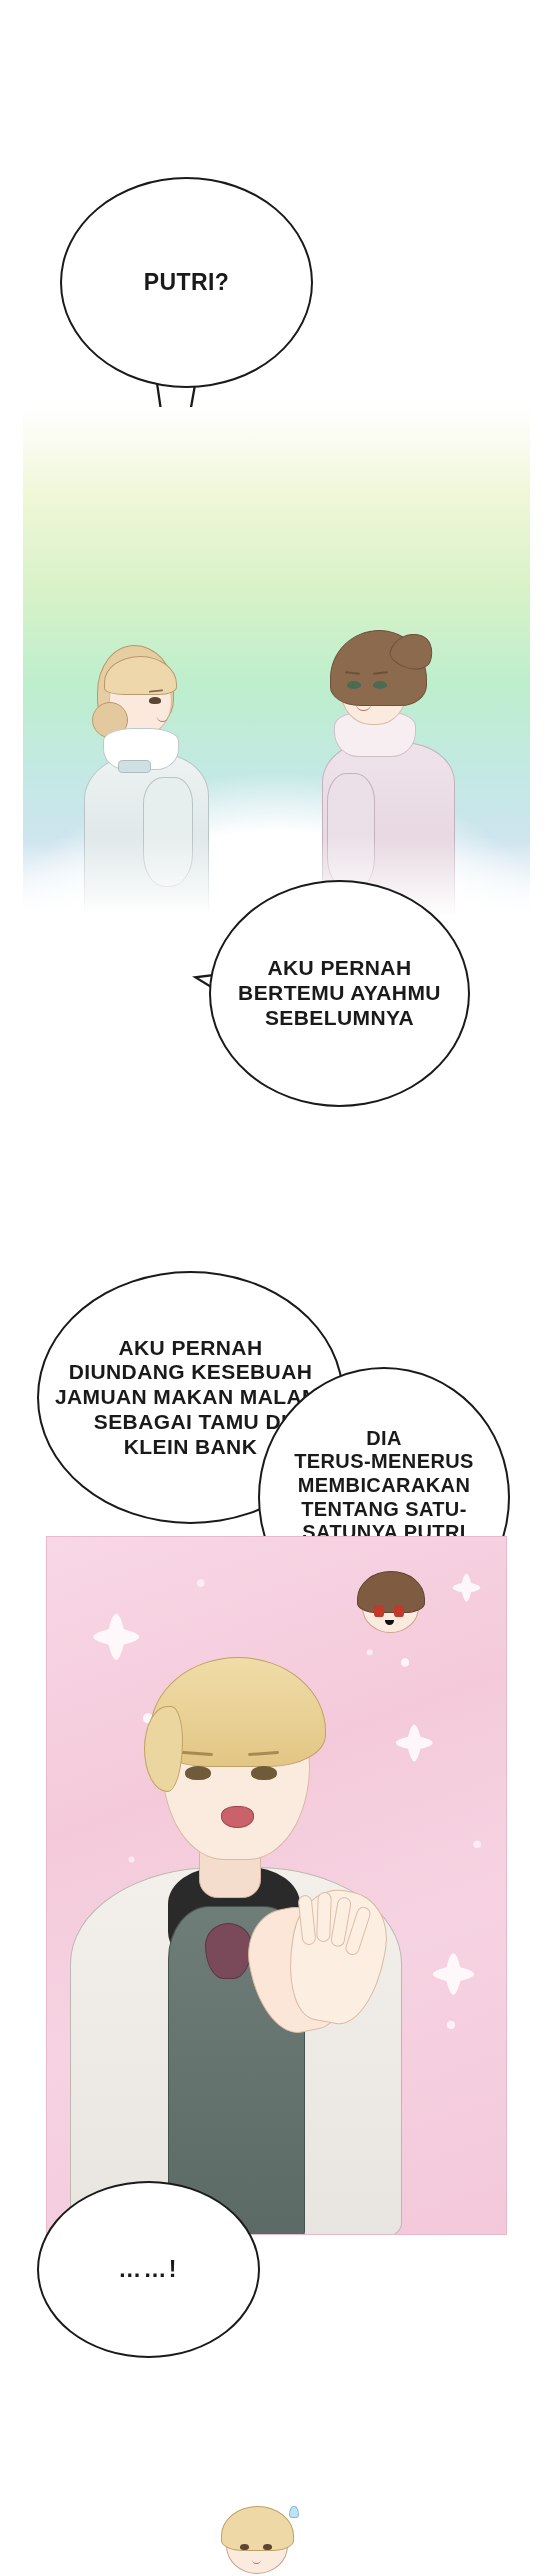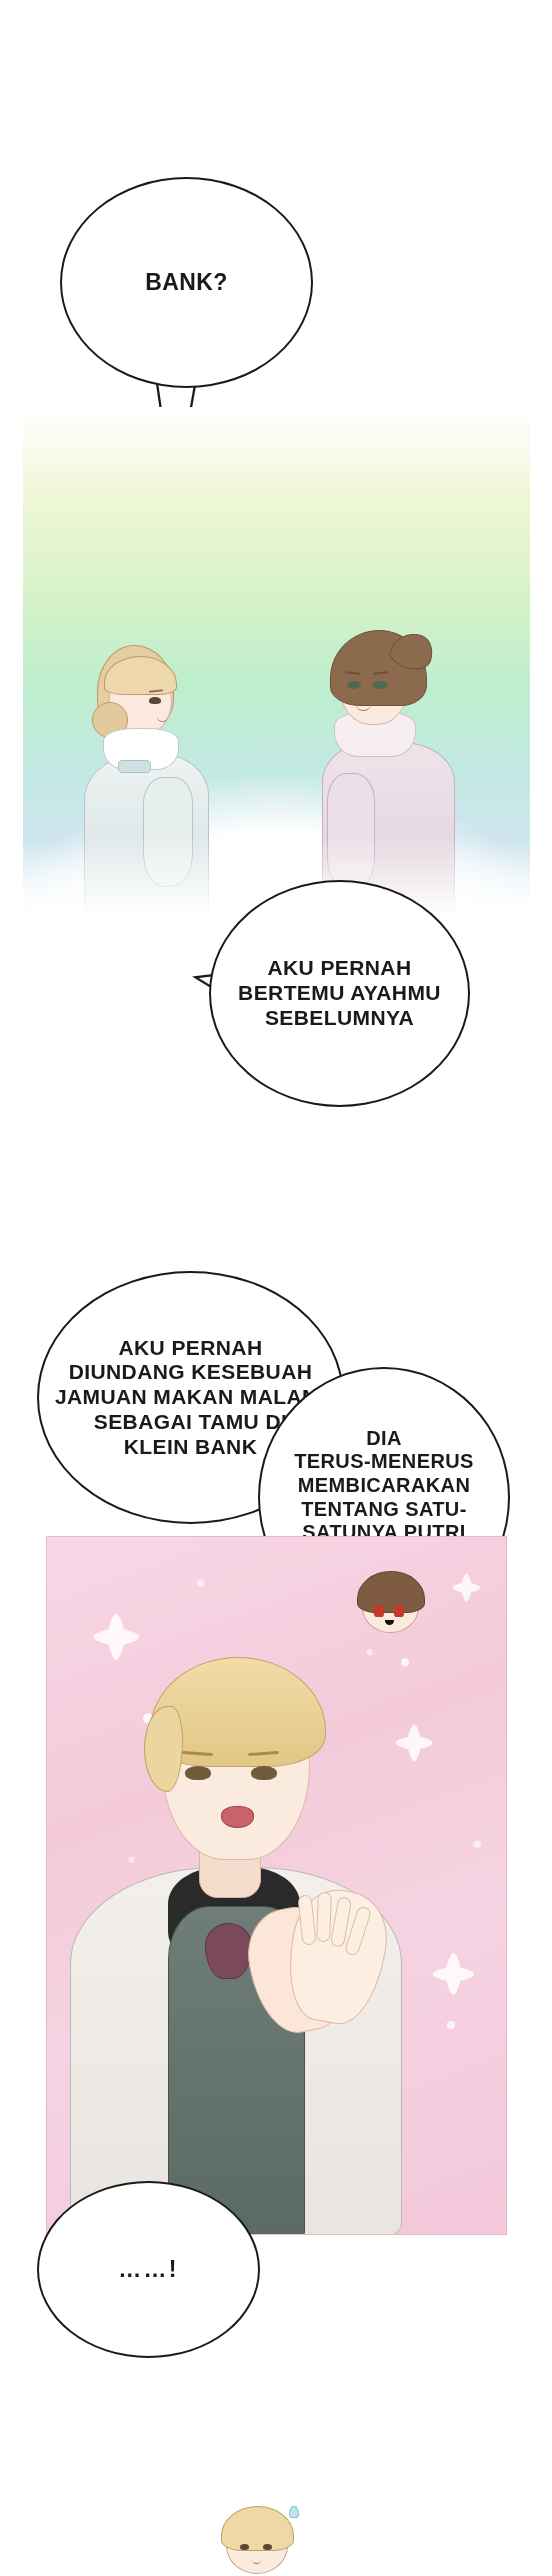--- a/index.html
+++ b/index.html
@@ -387,21 +387,21 @@
 </head>
 <body>
 
 <div class="page">
 
   <svg id="tail-1" class="tail" viewBox="0 0 66 190" width="51" height="146">
     <path d="M4 6 L62 6 L30 186 Z" fill="#ffffff" stroke="#1a1a1a" stroke-width="3"></path>
     <rect x="6" y="0" width="54" height="14" fill="#ffffff"></rect>
   </svg>
   <div class="bubble" id="bubble-1">
-    <div class="bubble-text">BANK?</div>
+    <div class="bubble-text">PUTRI?</div>
   </div>
 
   <div class="panel" id="panel-scene-1">
 
     <div class="fig" id="figure-woman-left">
       <div class="hair-back"></div>
       <div class="face"></div>
       <div class="fringe"></div>
       <div class="bun"></div>
       <div class="brow"></div>

